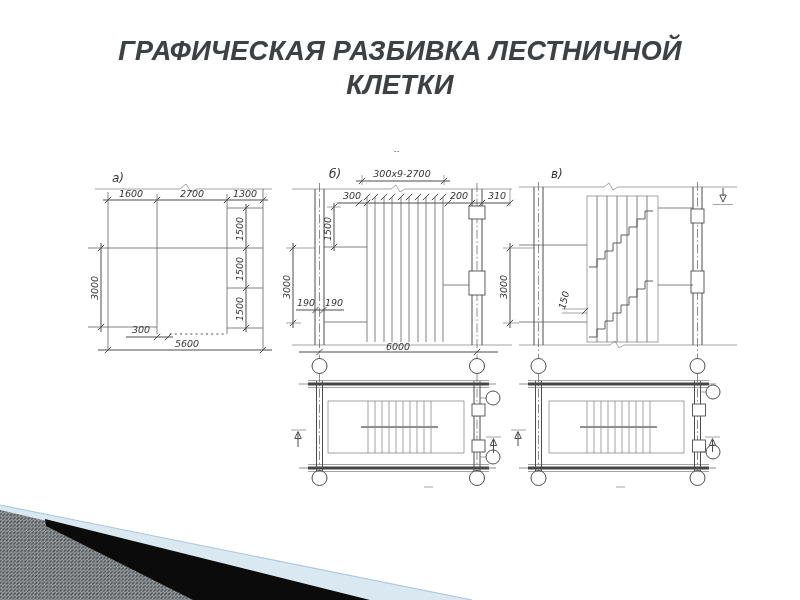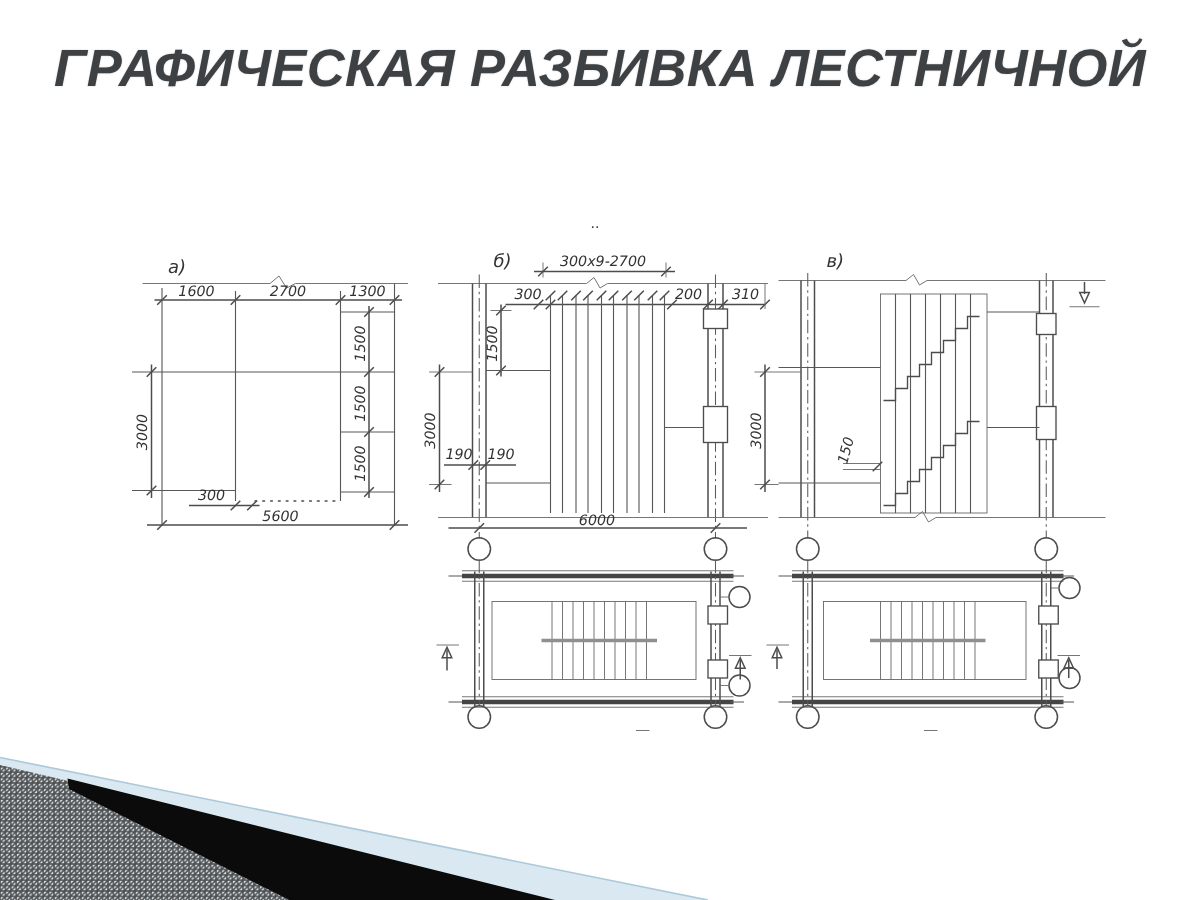--- a/index.html
+++ b/index.html
@@ -1,24 +1,24 @@
 <!DOCTYPE html>
 <html><head>
 <meta charset="utf-8">
 <style>
   html,body{margin:0;padding:0;background:#888;}
   .slide{
     position:relative;width:800px;height:600px;background:#ffffff;
     overflow:hidden;font-family:"Liberation Sans",sans-serif;
   }
   .title{
-    margin:0;padding-top:24px;text-align:center;
+    margin:0;padding-top:34px;text-align:center;
     font-family:"Liberation Sans",sans-serif;
     font-style:italic;font-weight:bold;
-    font-size:35px;line-height:1.26;letter-spacing:.3px;
+    font-size:27px;line-height:1.26;letter-spacing:.3px;
     color:#3e4144;text-shadow:0 0 1px rgba(70,70,70,.35);
   }
   svg.fig{position:absolute;left:0;top:0;}
   .fig line,.fig polyline,.fig path,.fig rect,.fig circle{
     stroke:#4c4c4c;fill:none;stroke-width:1;
   }
   .fig .tn{stroke:#666;stroke-width:.6;}
   .fig .cl{stroke:#5b5b5b;stroke-width:.7;stroke-dasharray:9 2.5 1.6 2.5;}
   .fig .dot{stroke-dasharray:1.2 4;stroke-linecap:round;}
   .fig .jog{fill:#fff;stroke-width:.9;}
@@ -30,21 +30,21 @@
   .fig text.lbl{font:italic 12px "DejaVu Sans",sans-serif;}
   .fig .mid{text-anchor:middle;}
   .fig .decor{stroke:none;}
   .fig .edge{stroke:#abc9d9;stroke-width:1.1;}
 </style>
 </head>
 <body>
 
 <div class="slide">
 
-  <h1 class="title"><span>ГРАФИЧЕСКАЯ РАЗБИВКА ЛЕСТНИЧНОЙ</span><br></h1>
+  <h1 class="title"><span>ГРАФИЧЕСКАЯ РАЗБИВКА ЛЕСТНИЧНОЙ</span><br><span>КЛЕТКИ</span></h1>
 
   <svg class="fig" width="800" height="600" viewBox="0 0 800 600">
     <defs>
       <g id="tk">
           <line x1="-3.2" y1="3.2" x2="3.2" y2="-3.2" stroke="#434343" stroke-width="1.1"></line>
         </g>
       <g id="arrU">
           <path d="M0,0 L-3.2,7 L3.2,7 Z" fill="#434343" stroke="none"></path>
         </g>
       <g id="arrD">

